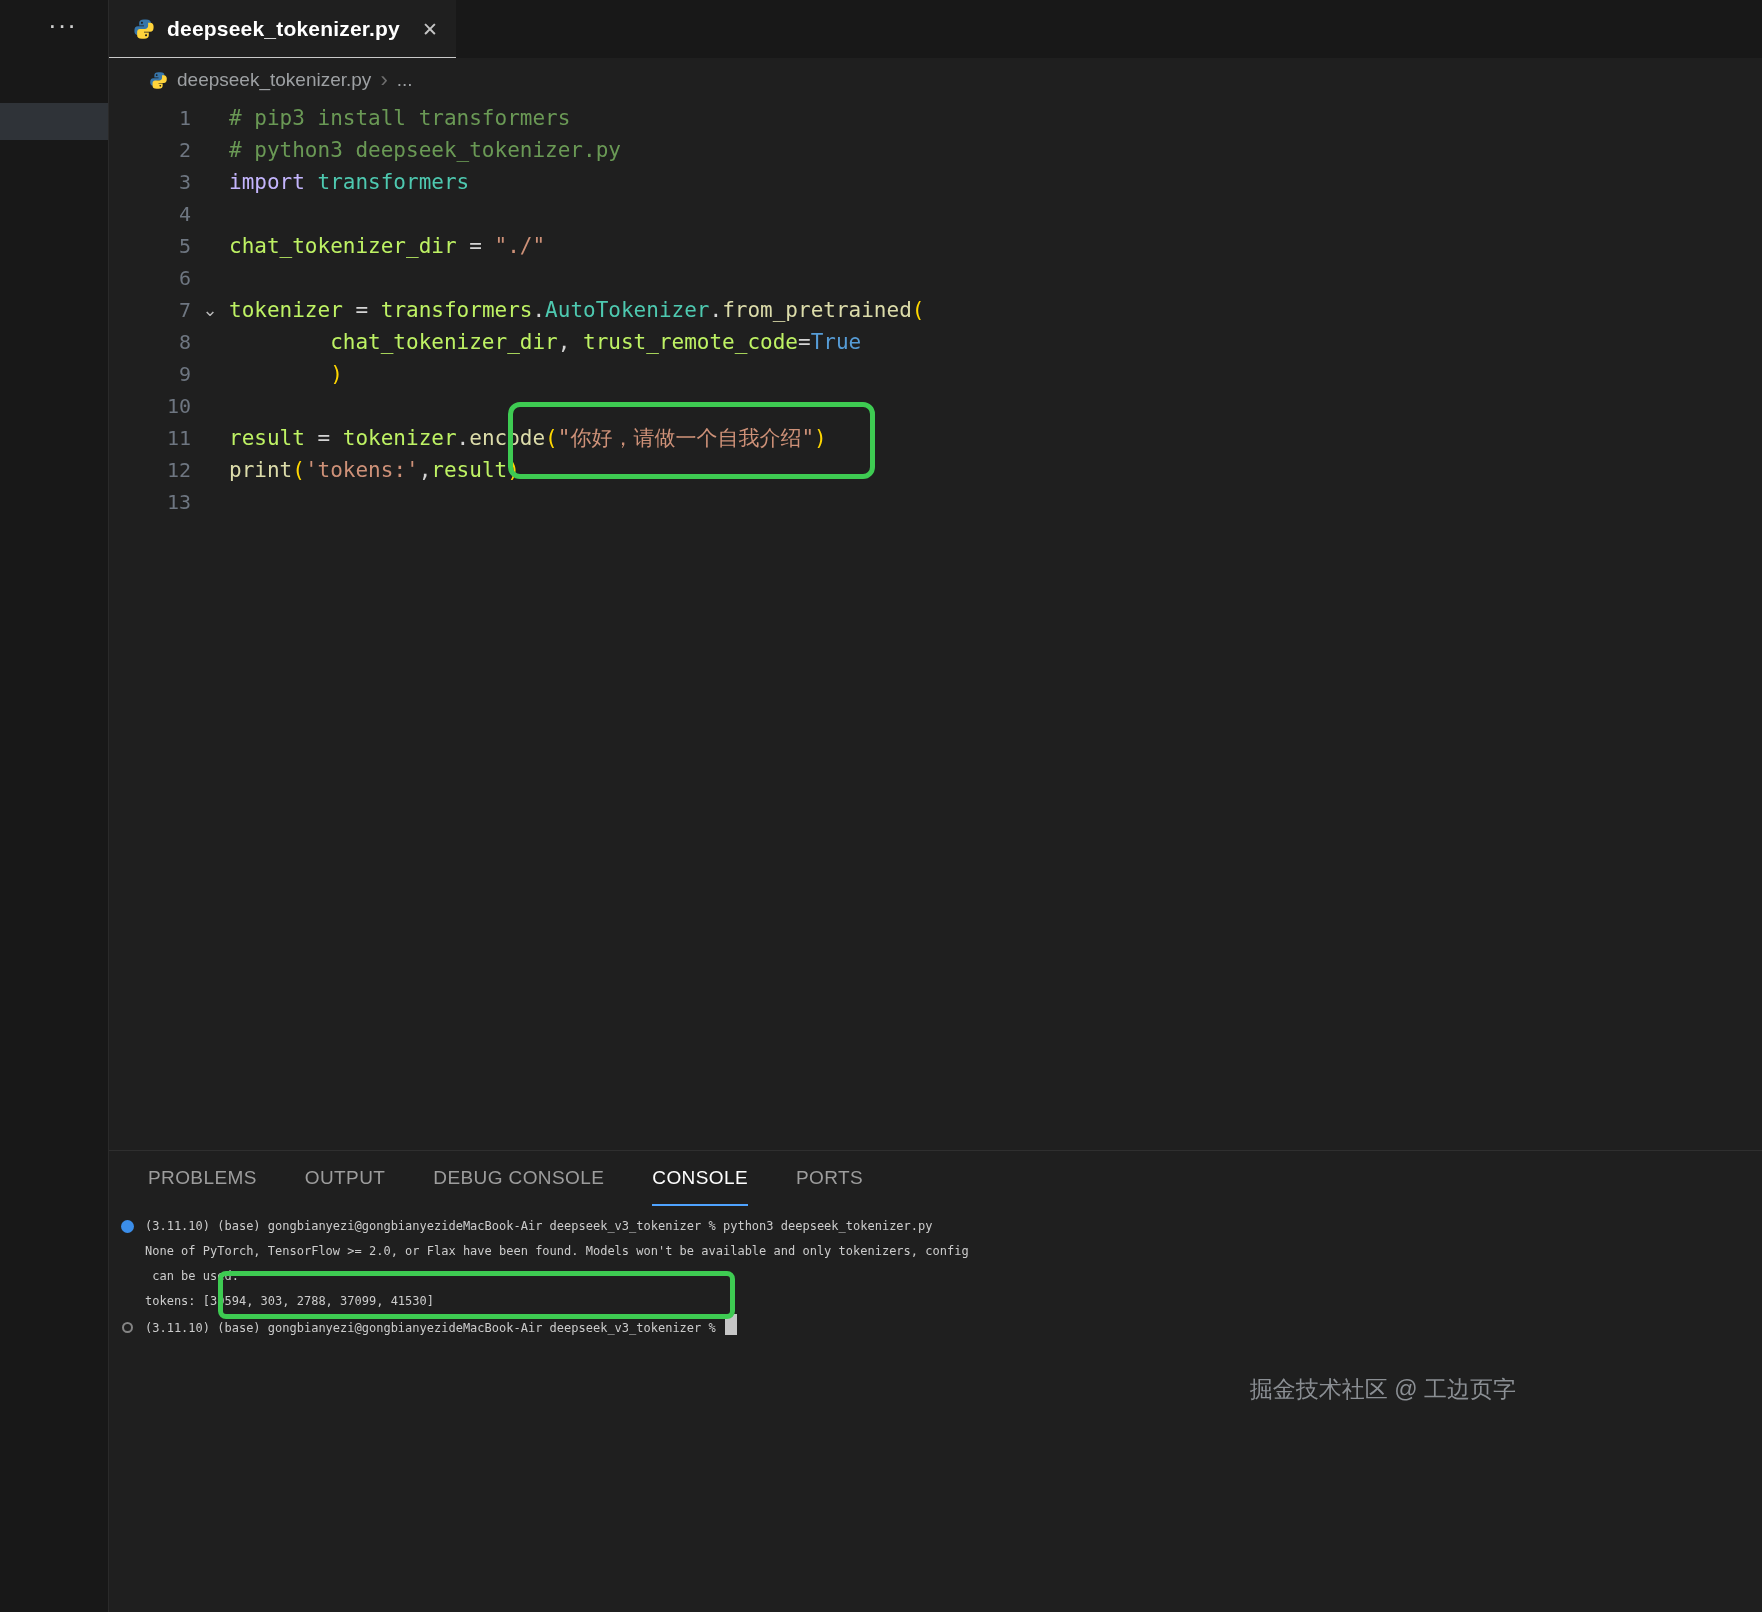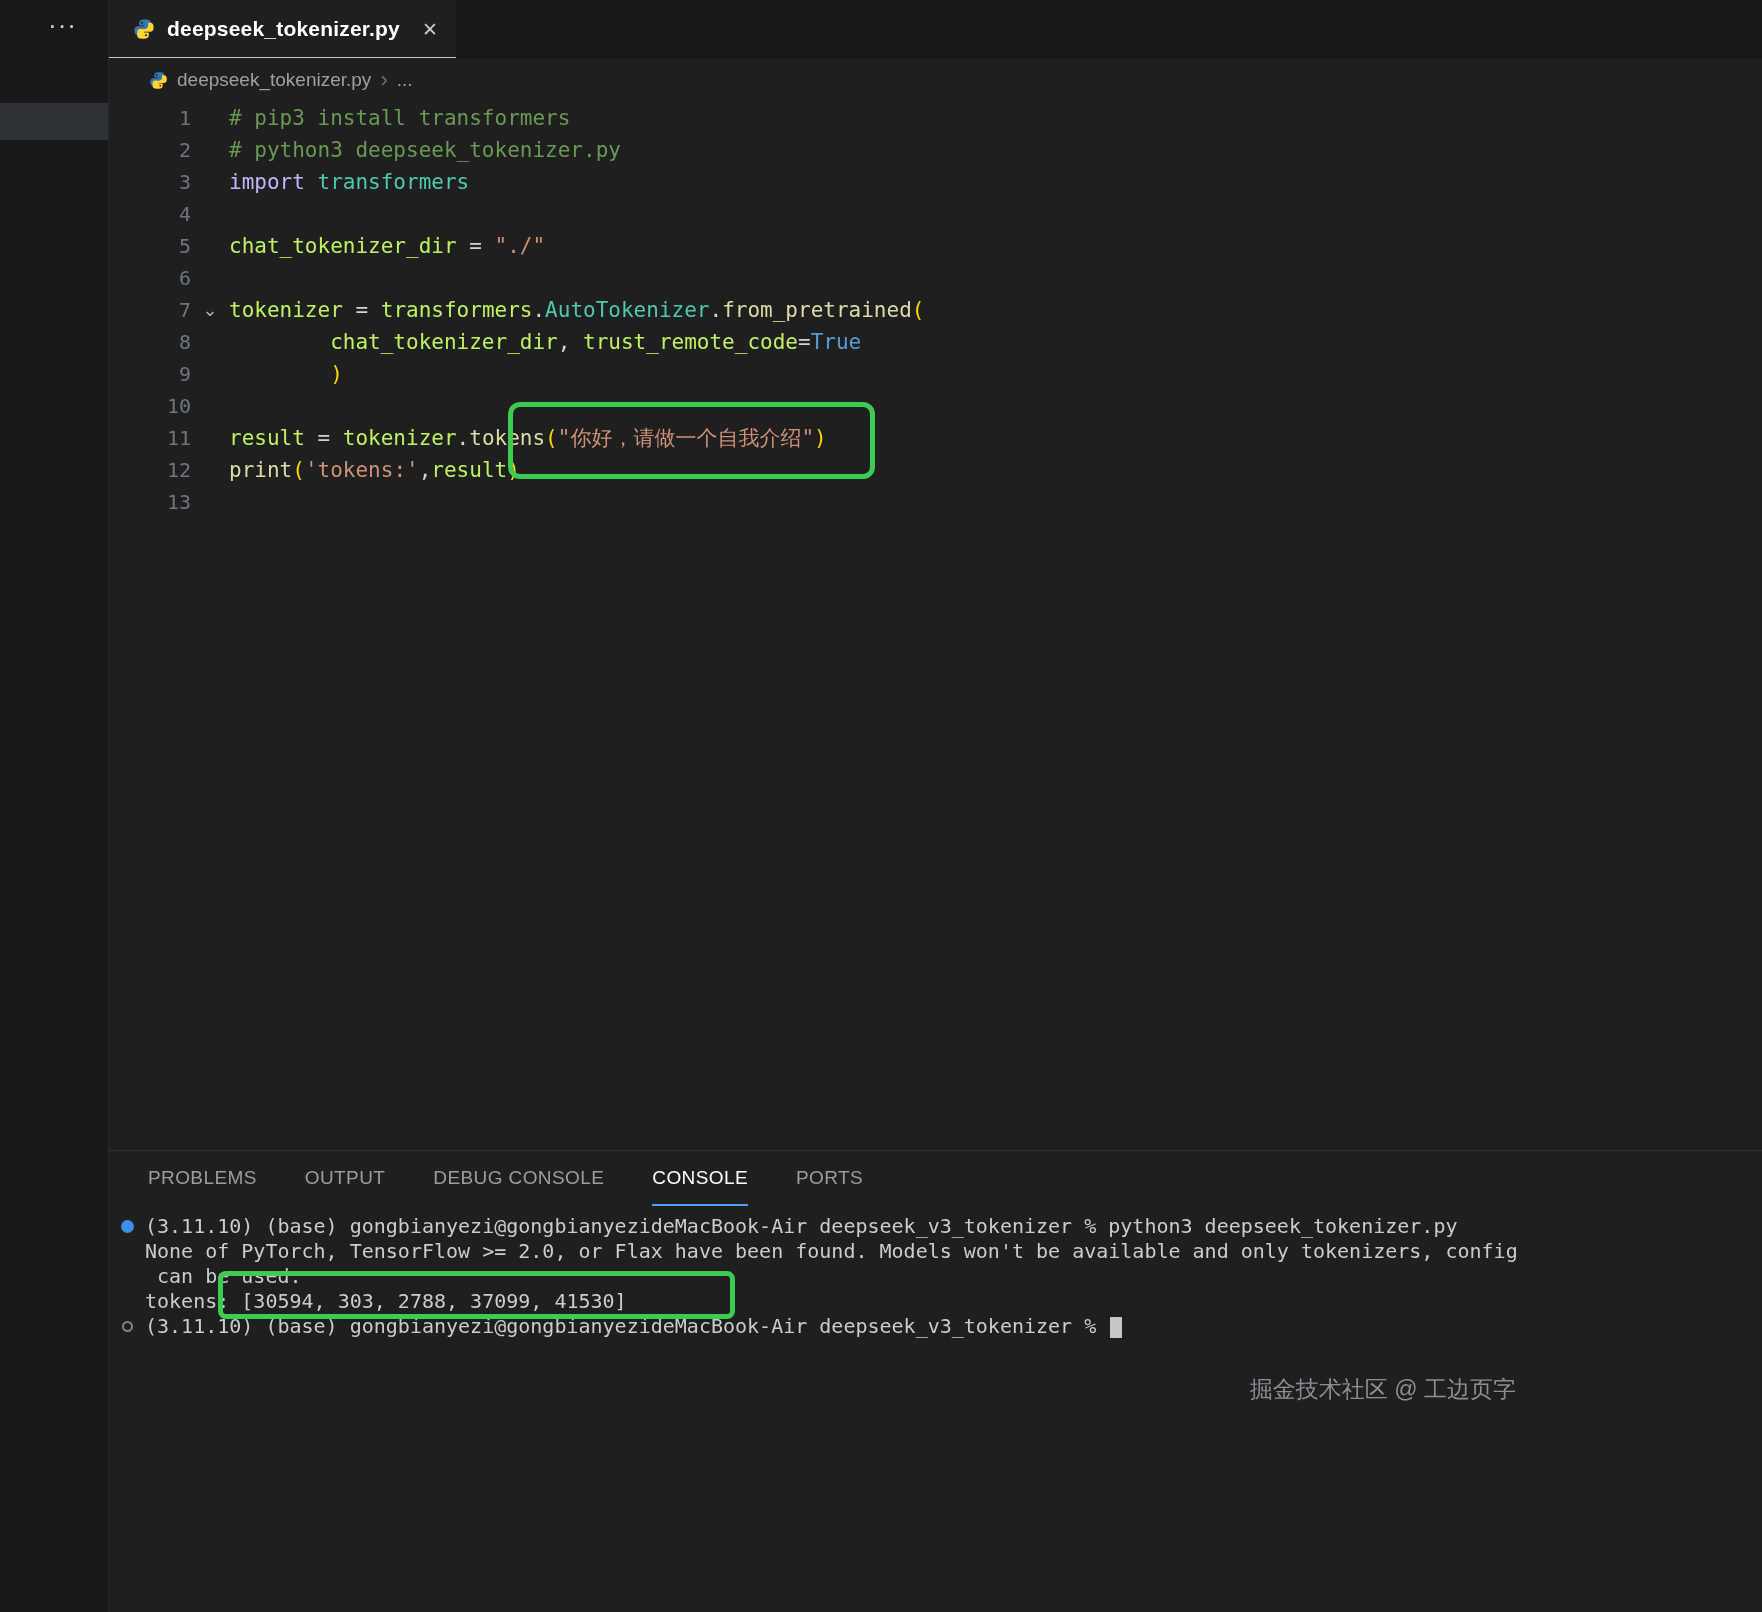--- a/index.html
+++ b/index.html
@@ -54,21 +54,21 @@
 
   
   .panel { position:absolute; left:109px; right:0; top:1150px; bottom:0;
            background:#1f1f1f; border-top:1px solid #2f2f2f; overflow:hidden; }
   .panel-tabs { display:flex; gap:48px; padding-left:39px; height:55px; align-items:stretch; }
   .panel-tab { display:flex; align-items:center; color:#9d9d9d; font-size:19px;
            letter-spacing:.4px; border-bottom:2px solid transparent; cursor:pointer; }
   .panel-tab.active { color:#ffffff; border-bottom-color:#4fa3ff; }
 
   .terminal { padding-top:8px; font-family:"DejaVu Sans Mono", monospace;
-           font-size:20px; line-height:25px; color:#cccccc; }
+           font-size:12px; line-height:25px; color:#cccccc; }
   .term-line { display:flex; white-space:pre; }
   .term-marker { width:36px; flex:none; display:flex; align-items:center; justify-content:center; }
   .dot-filled { width:13px; height:13px; border-radius:50%; background:#3b8eea; }
   .dot-hollow { width:11px; height:11px; border-radius:50%; border:2px solid #848484; }
   .term-text { white-space:pre; overflow:hidden; }
   .cursor-block { display:inline-block; width:12px; height:21px; background:#c6c6c6;
            vertical-align:text-bottom; margin-left:2px; }
 
   
   .annotation-box { position:absolute; border:5px solid #3ecb52; border-radius:12px;
@@ -162,21 +162,21 @@
           <div class="code-text"><span class="tok-plain">        </span><span class="tok-bracket">)</span></div>
         </div>
         <div class="code-line">
           <div class="line-number">10</div>
           <div class="fold"></div>
           <div class="code-text"></div>
         </div>
         <div class="code-line">
           <div class="line-number">11</div>
           <div class="fold"></div>
-          <div class="code-text"><span class="tok-var">result</span><span class="tok-plain"> = </span><span class="tok-var">tokenizer</span><span class="tok-plain">.</span><span class="tok-func">tokens</span><span class="tok-bracket">(</span><span class="tok-string">"你好，请做一个自我介绍"</span><span class="tok-bracket">)</span></div>
+          <div class="code-text"><span class="tok-var">result</span><span class="tok-plain"> = </span><span class="tok-var">tokenizer</span><span class="tok-plain">.</span><span class="tok-func">encode</span><span class="tok-bracket">(</span><span class="tok-string">"你好，请做一个自我介绍"</span><span class="tok-bracket">)</span></div>
         </div>
         <div class="code-line">
           <div class="line-number">12</div>
           <div class="fold"></div>
           <div class="code-text"><span class="tok-func">print</span><span class="tok-bracket">(</span><span class="tok-string">'tokens:'</span><span class="tok-plain">,</span><span class="tok-var">result</span><span class="tok-bracket">)</span></div>
         </div>
         <div class="code-line">
           <div class="line-number">13</div>
           <div class="fold"></div>
           <div class="code-text"></div>

